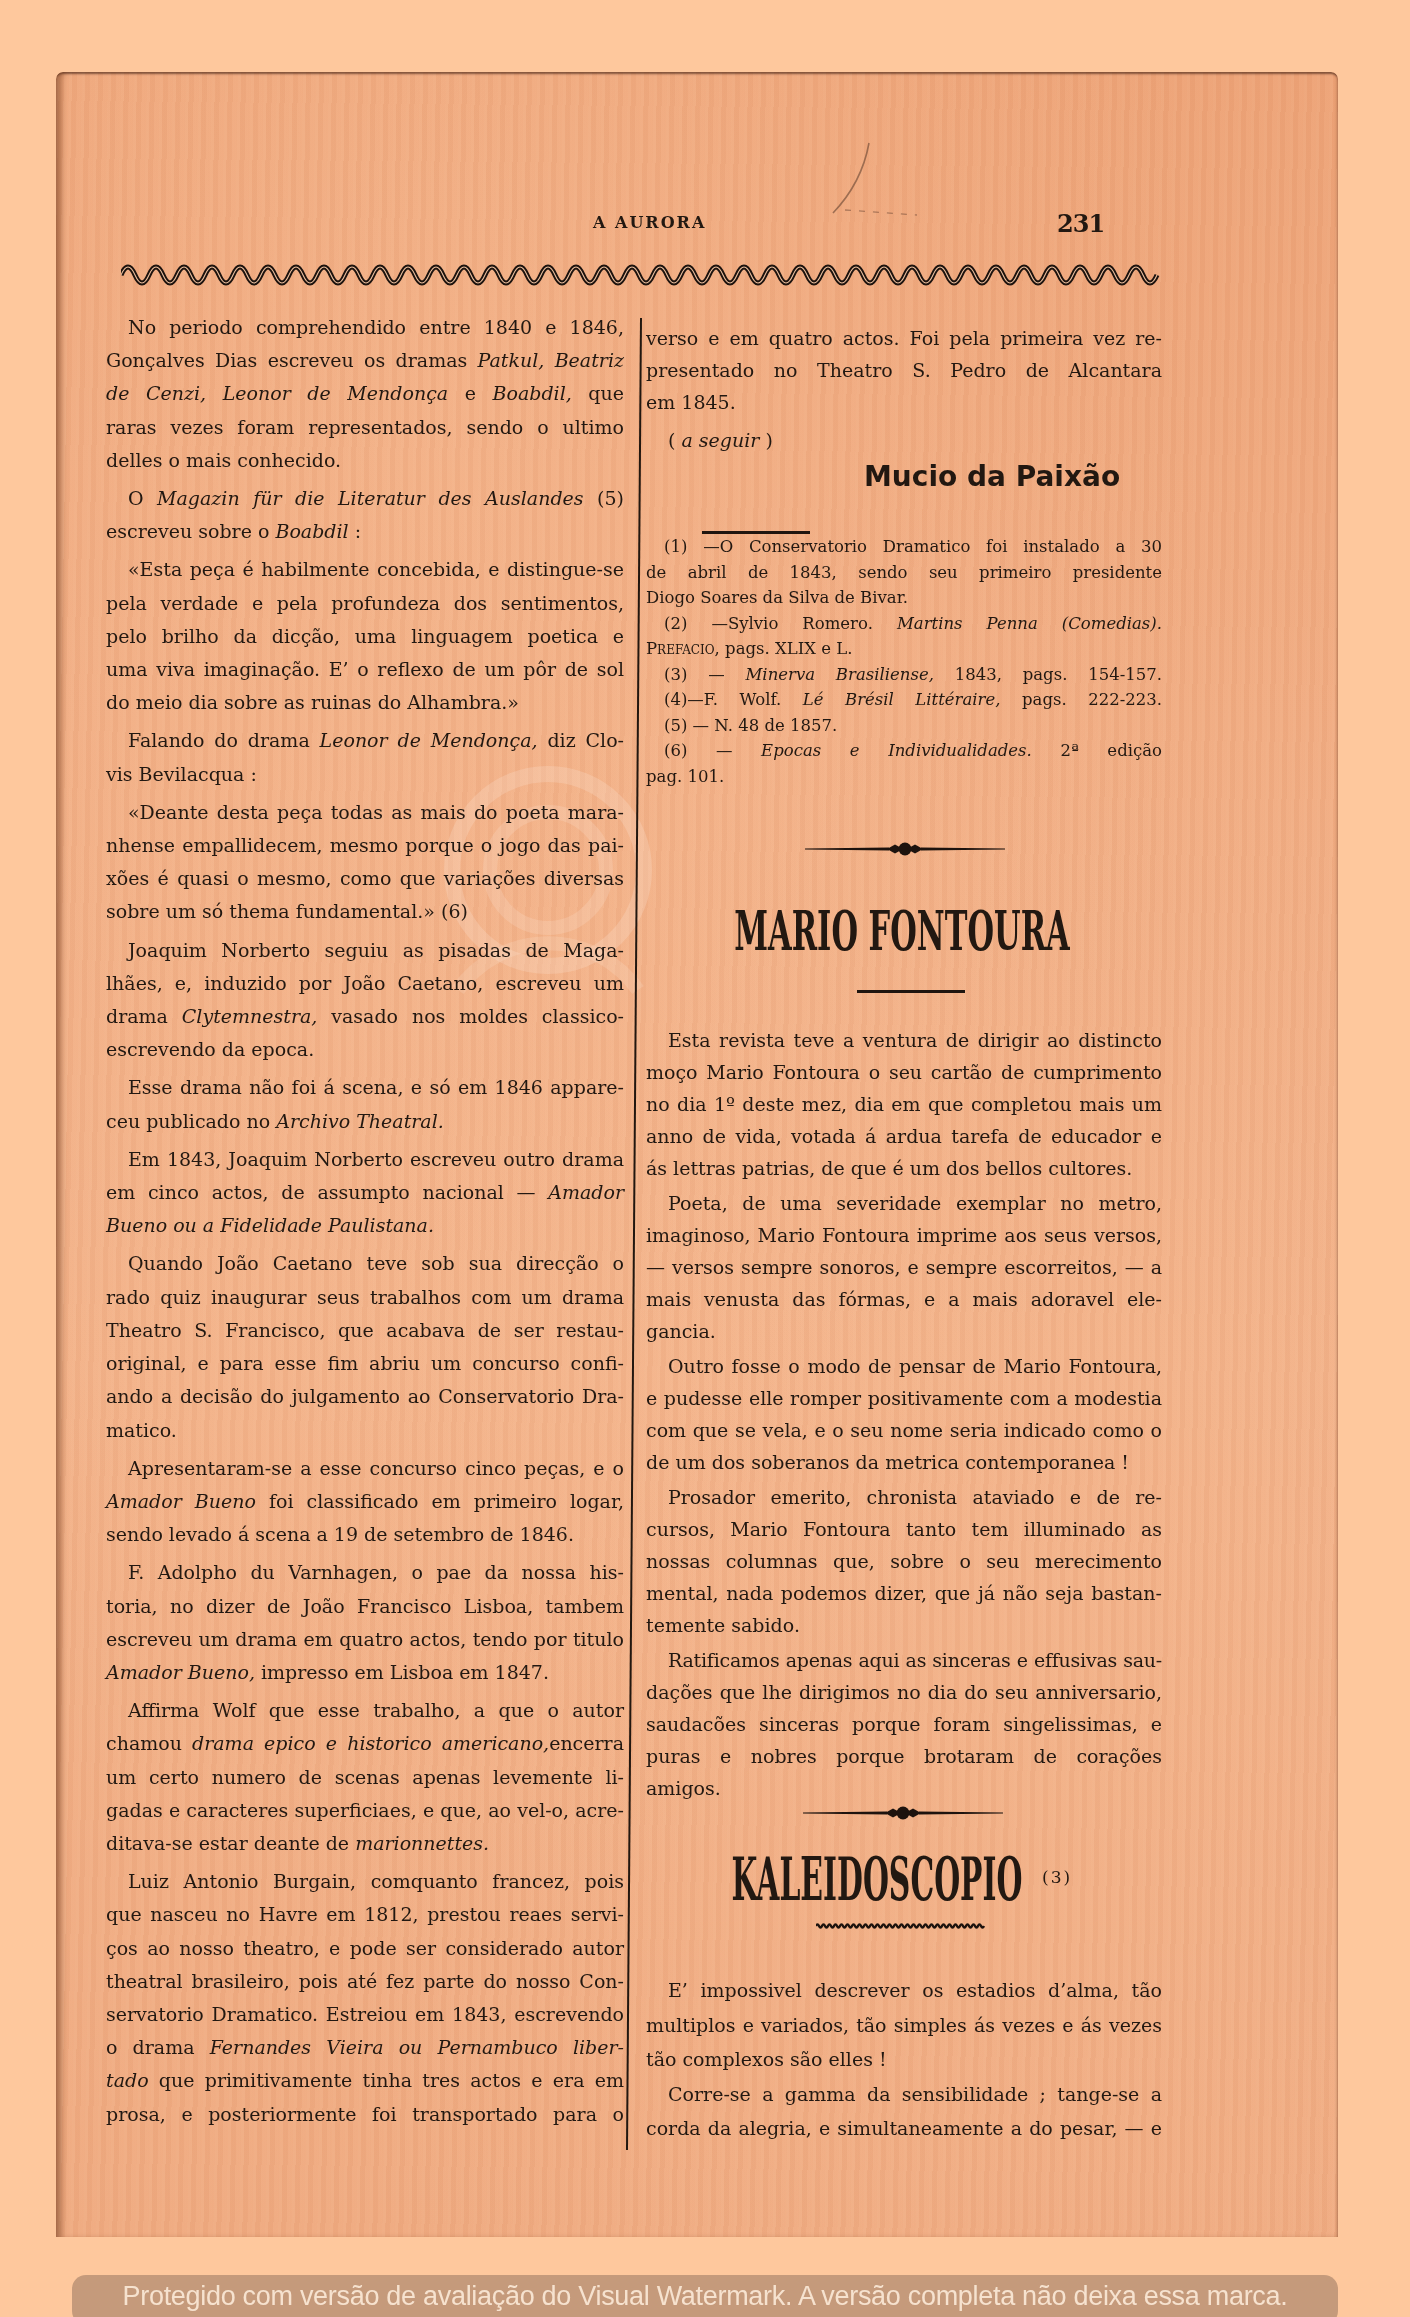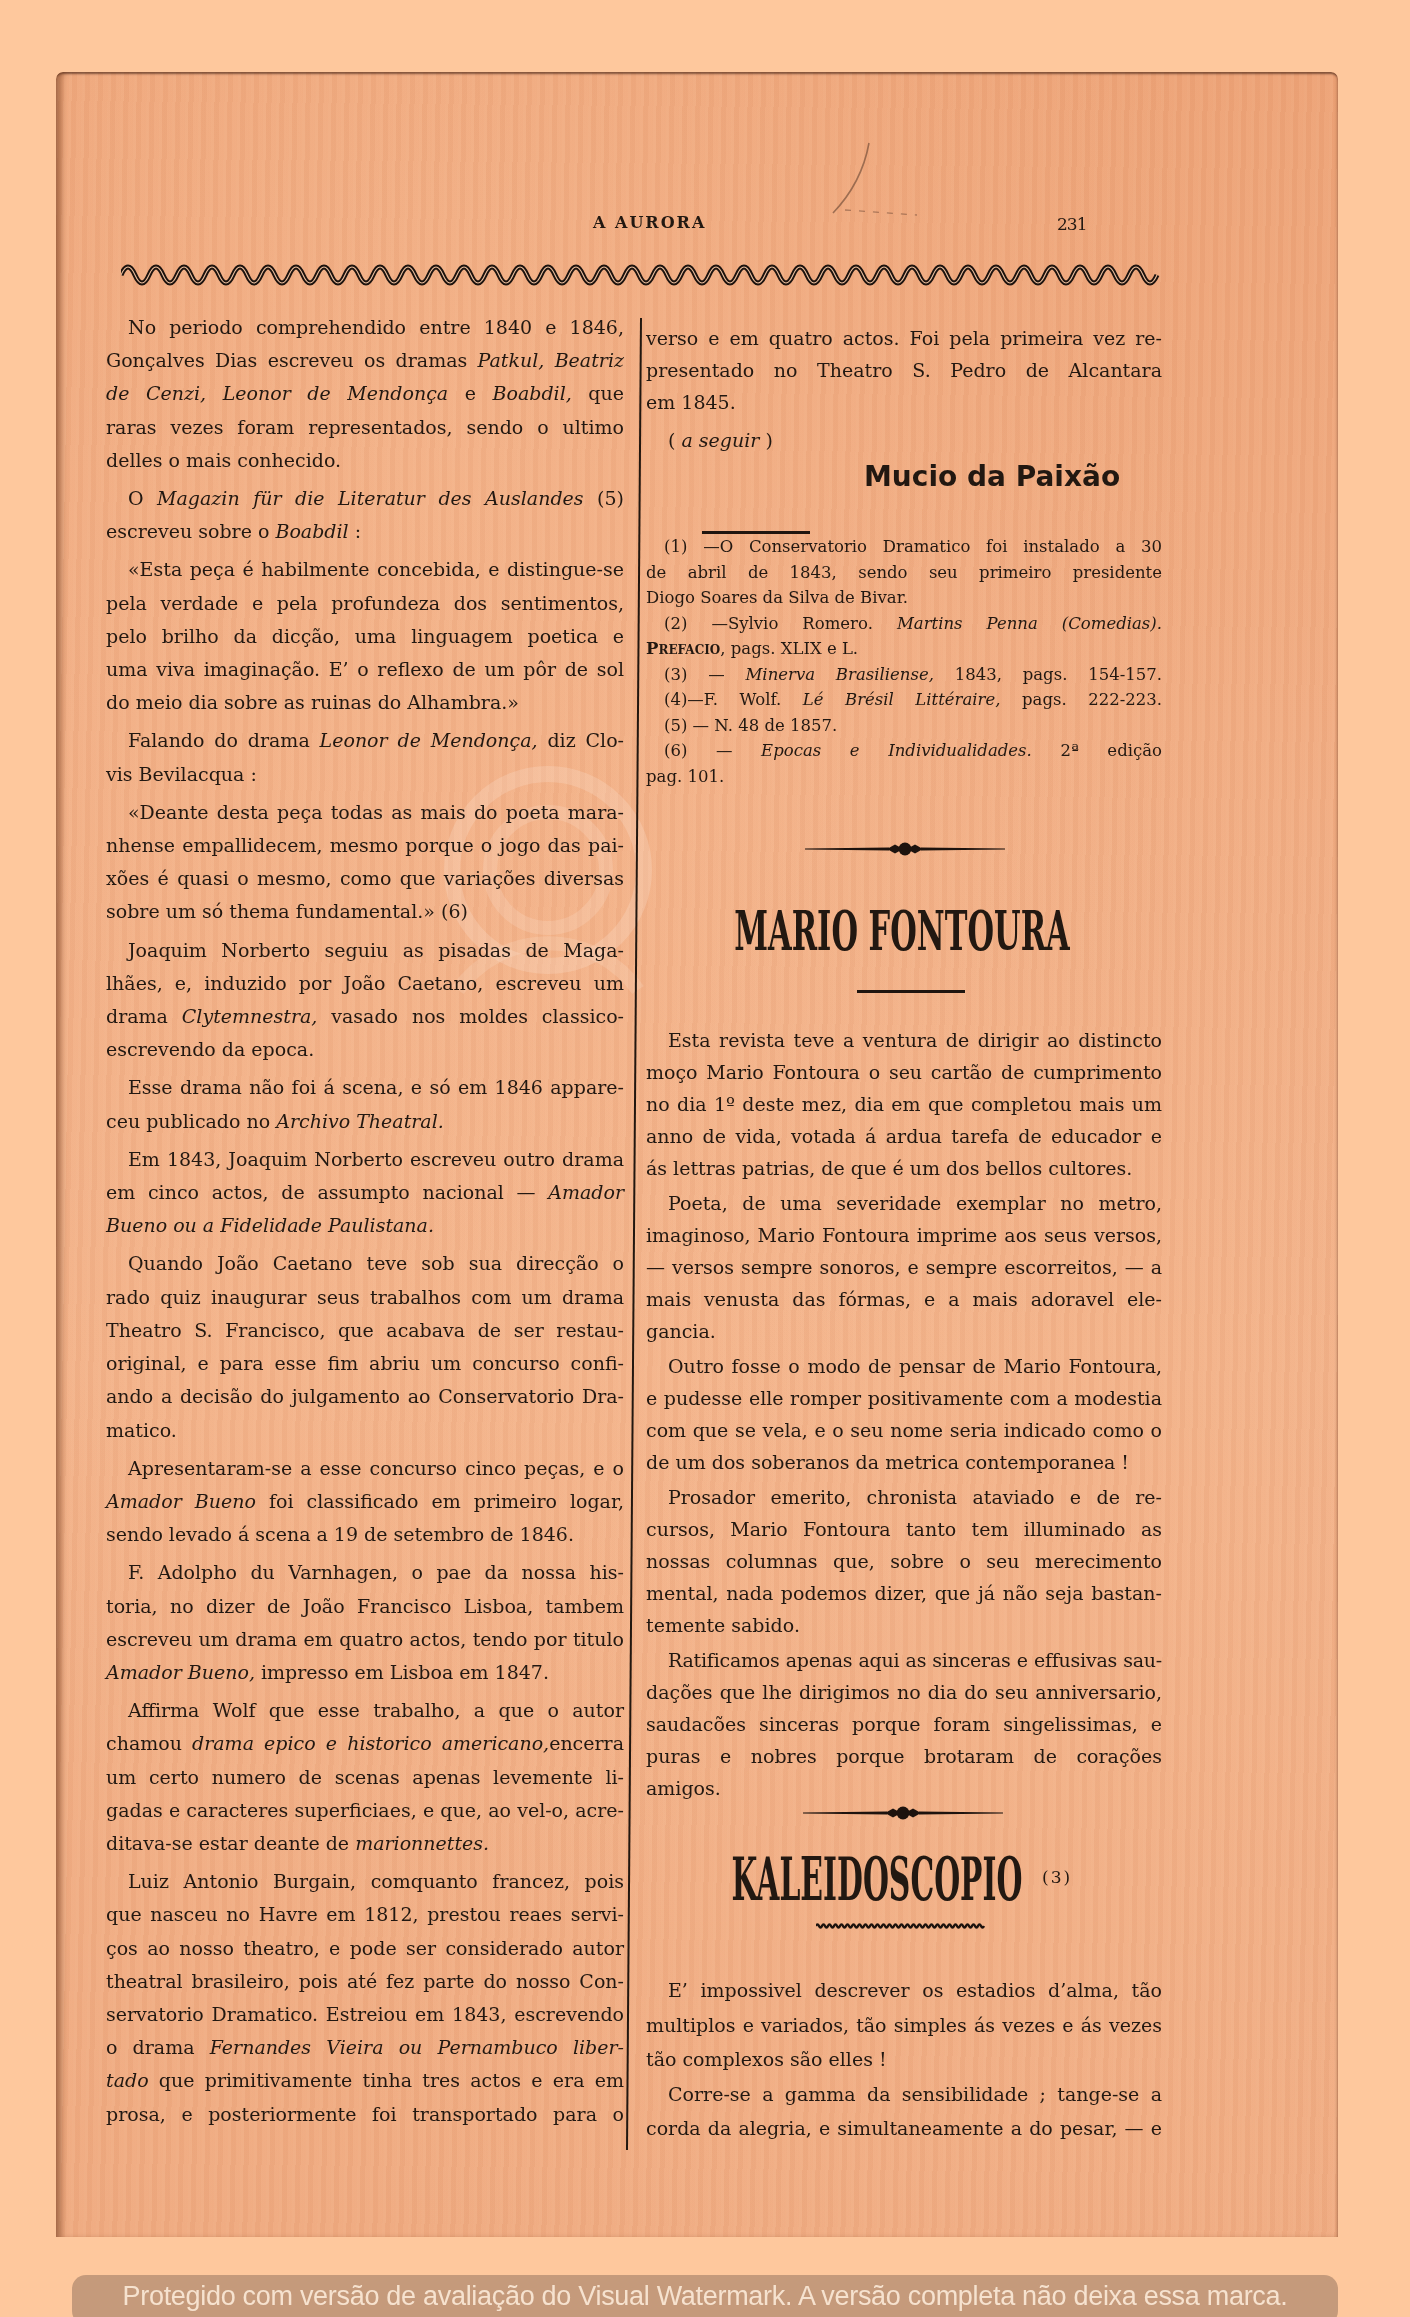--- a/index.html
+++ b/index.html
@@ -16,27 +16,27 @@
     border-radius:7px 7px 0 0;
     background:
       repeating-linear-gradient(91deg, rgba(255,228,200,0.07) 0 3px, rgba(185,105,65,0.05) 3px 8px, rgba(255,215,185,0.05) 8px 13px),
       radial-gradient(ellipse at 30% 18%, rgba(250,195,155,0.35), transparent 60%),
       radial-gradient(ellipse at 75% 70%, rgba(245,185,145,0.30), transparent 55%),
       linear-gradient(180deg, #eda377 0%, #f0ab81 30%, #f2b188 60%, #efaa80 100%);
     box-shadow: inset 8px 0 6px -3px rgba(110,55,25,.55), inset 0 3px 2px -1px rgba(80,45,30,.65), inset -3px 0 3px -2px rgba(110,60,35,.4);
   }
   .abs{position:absolute;}
   .masthead-title{left:593px;top:208px;font-size:16px;font-weight:bold;letter-spacing:2px;line-height:30px;white-space:nowrap;}
-  .page-number{left:1057px;top:210px;font-size:17px;letter-spacing:-1px;line-height:28px;}
+  .page-number{left:1057px;top:210px;font-size:24px;letter-spacing:-1px;line-height:28px;font-weight:bold;}
   .col{position:absolute;font-size:19px;}
   .ln{text-align:justify;text-align-last:justify;white-space:normal;}
   .ln.end{text-align-last:left;}
   .para.indent .ln.first{padding-left:22px;}
   .em{font-style:italic;text-align:center;}
-  .sc{font-variant:small-caps;font-weight:bold;}
+  .sc{font-variant:small-caps;}
   #left-col{left:106px;top:311px;width:518px;line-height:33.2px;}
   #left-col .para + .para{margin-top:5px;}
   #rc-cont{left:646px;top:322px;width:516px;line-height:32px;}
   .a-seguir{left:668px;top:424px;font-size:19px;line-height:32px;white-space:nowrap;}
   .signature{left:864px;top:459px;font-family:"DejaVu Sans", sans-serif;font-weight:bold;font-size:28px;line-height:36px;white-space:nowrap;}
   .rule{position:absolute;height:3px;background:#1f150f;}
   #footnotes{left:646px;top:534px;width:516px;font-size:16.5px;line-height:25.5px;}
   #footnotes .para.indent .ln.first{padding-left:18px;}
   #mf-body{left:646px;top:1024px;width:516px;line-height:32px;}
   #mf-body .para + .para{margin-top:3px;}

